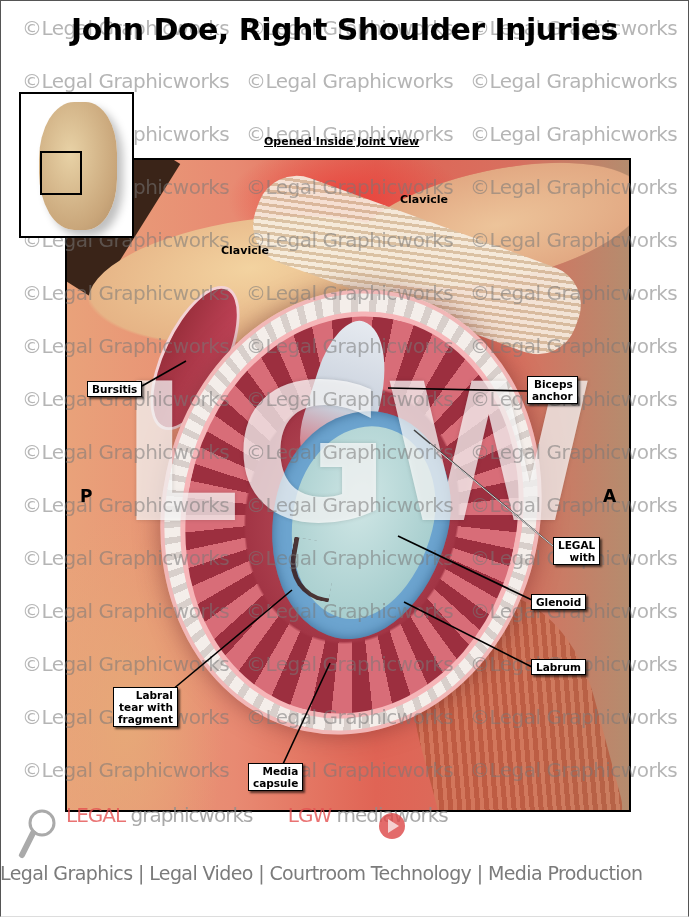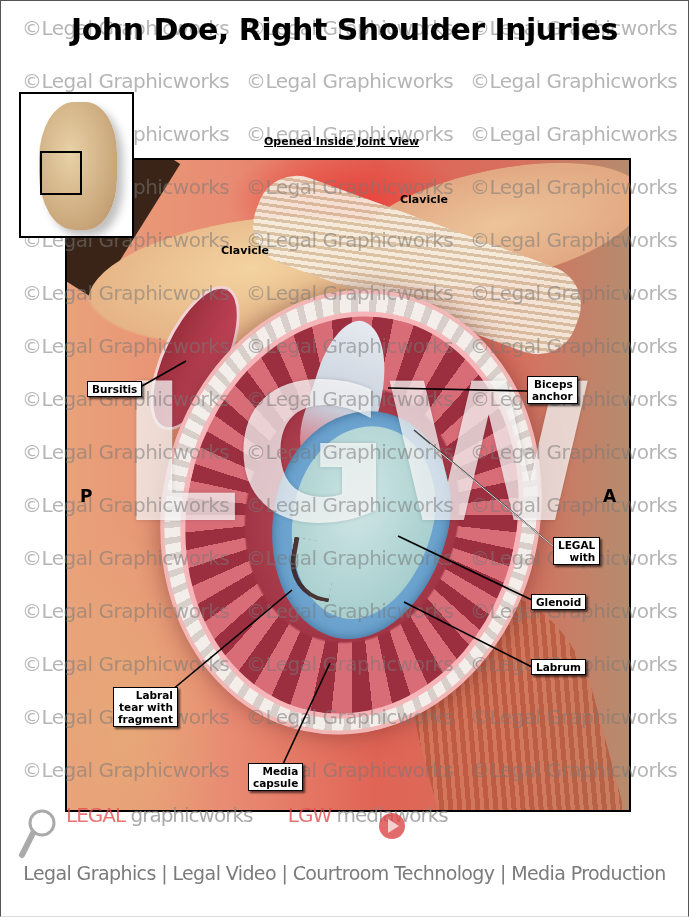--- a/index.html
+++ b/index.html
@@ -147,21 +147,21 @@
   .brand .legal { color: rgba(228,80,80,0.8); }
   .brand .gw { color: rgba(140,140,140,0.75); }
   .brand .lgw { color: rgba(228,80,80,0.8); }
   .mag {
     position: absolute; left: 18px; top: 808px; width: 40px; height: 52px; z-index: 22;
   }
   .play {
     position: absolute; left: 377px; top: 811px; width: 30px; height: 30px; z-index: 22;
   }
   .tagline {
-    position: absolute; left: 0; width: 689px; top: 862px; text-align: center;
+    position: absolute; left: 0; width: 689px; top: 862px; text-align: left;
     font-size: 19px; color: #7b7b7b; font-family: "DejaVu Sans", sans-serif;
     letter-spacing: -0.6px;
   }
 </style>
 </head>
 <body>
 
 <div class="page-border"></div>
 
 <div id="wm-layer">

